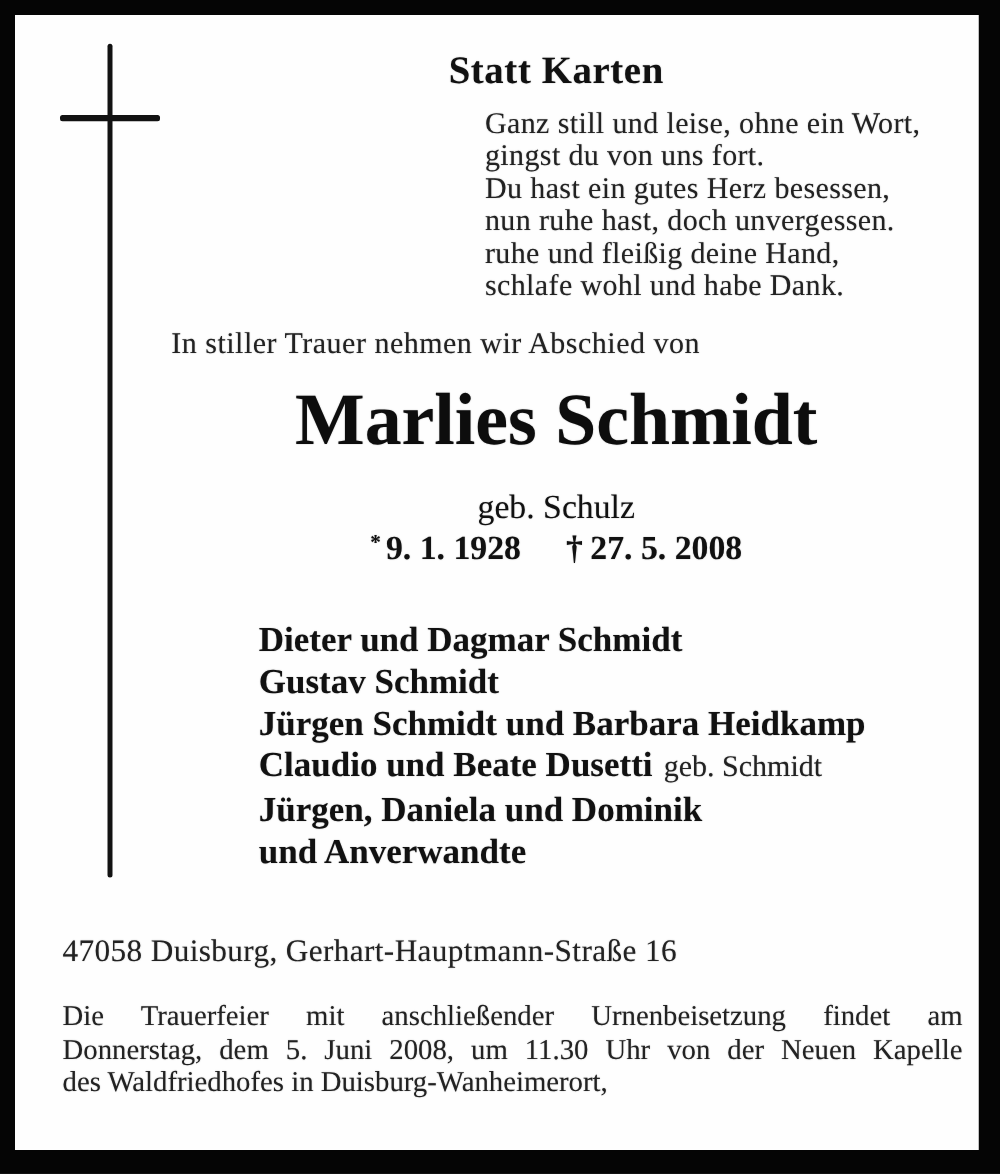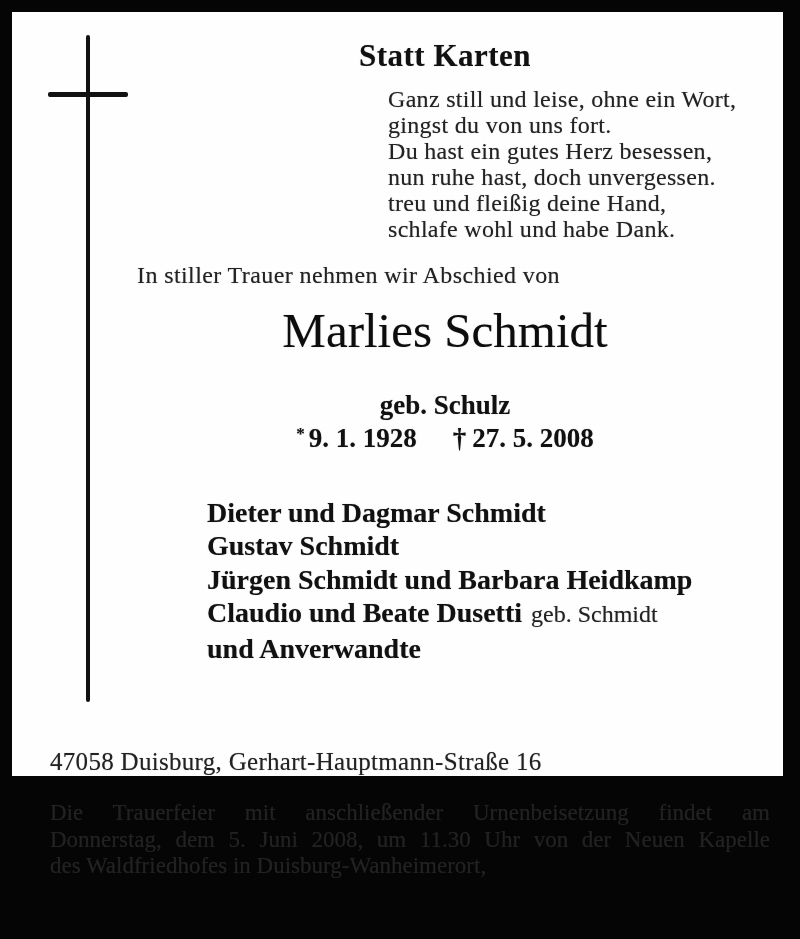--- a/index.html
+++ b/index.html
@@ -9,21 +9,21 @@
     height: 939px;
     background: #050505;
     overflow: hidden;
     font-family: "Liberation Serif", "DejaVu Serif", serif;
   }
   .card {
     position: absolute;
     left: 12px;
     top: 12px;
     width: 771px;
-    height: 764px;
+    height: 908px;
     background: #fefefe;
     color: #1a1a1a;
   }
   .soft { text-shadow: 0 0 1px rgba(50,50,50,0.45); }
 
   
   .cross-v {
     position: absolute;
     left: 74px; top: 23px;
     width: 4px; height: 667px;
@@ -64,31 +64,31 @@
   .intro {
     position: absolute;
     left: 125px; top: 250px;
     font-size: 24px;
     letter-spacing: 0.4px;
     white-space: nowrap;
     color: #222;
   }
   .deceased-name {
     top: 294px;
-    font-size: 49px;
-    font-weight: normal;
+    font-size: 59px;
+    font-weight: bold;
     line-height: 1;
     letter-spacing: 0px;
     color: #0d0d0d;
     text-align: center;
   }
   .maiden {
     top: 378px;
     font-size: 27px;
-    font-weight: bold;
+    font-weight: normal;
     color: #111;
   }
   .dates {
     top: 411px;
     font-size: 27px;
     font-weight: bold;
     color: #111;
     white-space: nowrap;
   }
   .birth-sym {
@@ -148,39 +148,40 @@
     <div class="cross-h"></div>
   </div>
 
   <div class="center-col statt soft">Statt Karten</div>
 
   <div class="poem soft">
     <div>Ganz still und leise, ohne ein Wort,</div>
     <div>gingst du von uns fort.</div>
     <div>Du hast ein gutes Herz besessen,</div>
     <div>nun ruhe hast, doch unvergessen.</div>
-    <div>treu und fleißig deine Hand,</div>
+    <div>ruhe und fleißig deine Hand,</div>
     <div>schlafe wohl und habe Dank.</div>
   </div>
 
   <div class="intro soft">In stiller Trauer nehmen wir Abschied von</div>
 
   <div class="center-col deceased-name soft">Marlies Schmidt</div>
 
   <div class="center-col maiden soft">geb. Schulz</div>
 
   <div class="center-col dates soft">
     <span class="birth-sym">*</span><span>9. 1. 1928</span><span class="death-part"><span class="death-sym">†</span><span>27. 5. 2008</span></span>
   </div>
 
   <div class="mourners soft">
     <div><span>Dieter und Dagmar Schmidt</span></div>
     <div><span>Gustav Schmidt</span></div>
     <div><span>Jürgen Schmidt und Barbara Heidkamp</span></div>
     <div><span>Claudio und Beate Dusetti</span><span class="mourner-suffix">geb. Schmidt</span></div>
+    <div><span>Jürgen, Daniela und Dominik</span></div>
     <div><span>und Anverwandte</span></div>
   </div>
 
   <div class="address soft">47058 Duisburg, Gerhart-Hauptmann-Straße 16</div>
 
   <div class="funeral soft">
     <div class="line justify">Die Trauerfeier mit anschließender Urnenbeisetzung findet am</div>
     <div class="line justify">Donnerstag, dem 5. Juni 2008, um 11.30 Uhr von der Neuen Kapelle</div>
     <div class="line">des Waldfriedhofes in Duisburg-Wanheimerort,</div>
   </div>

